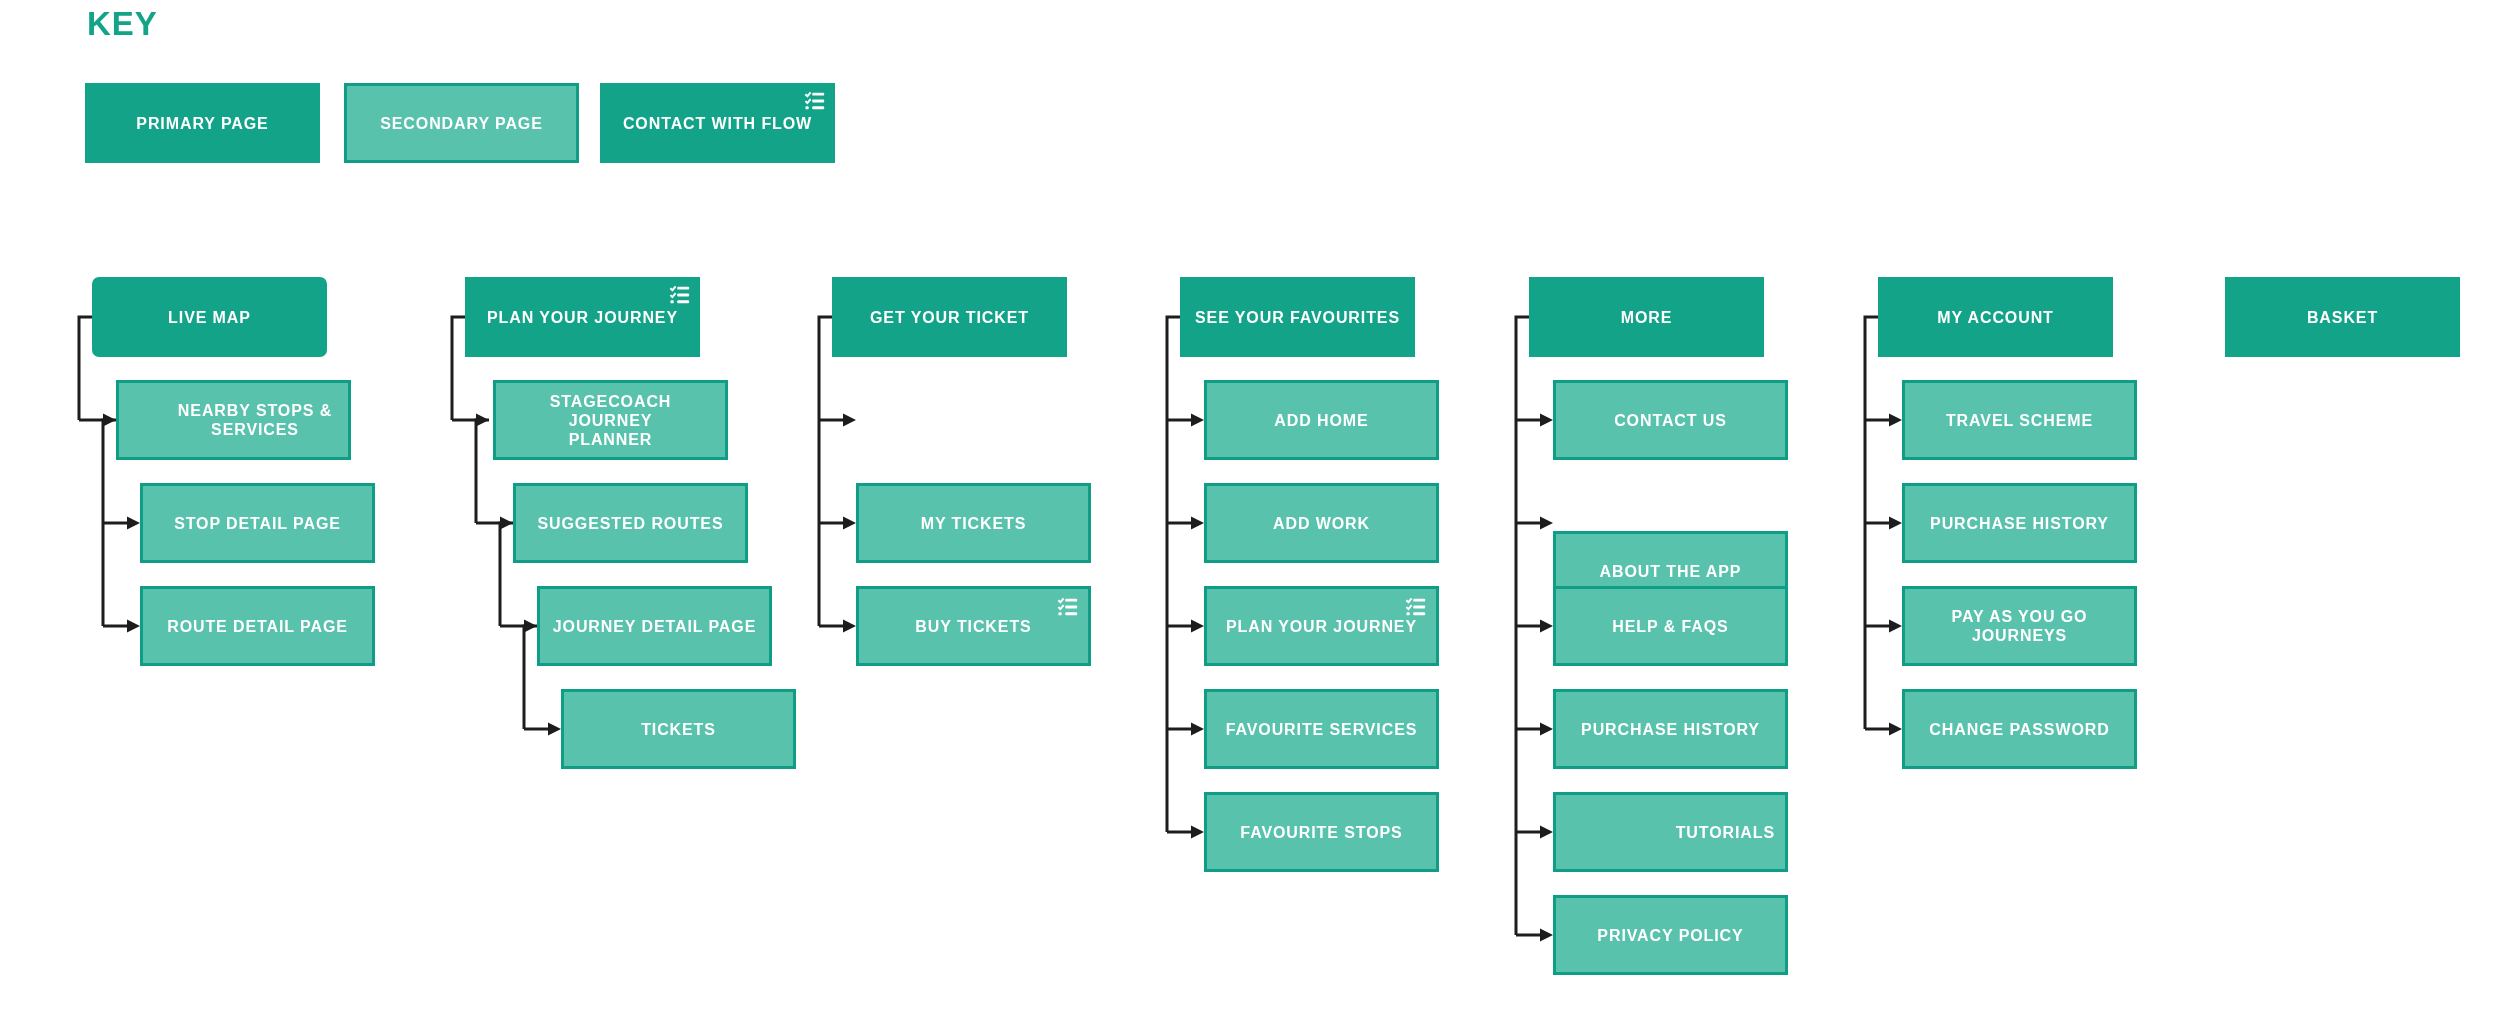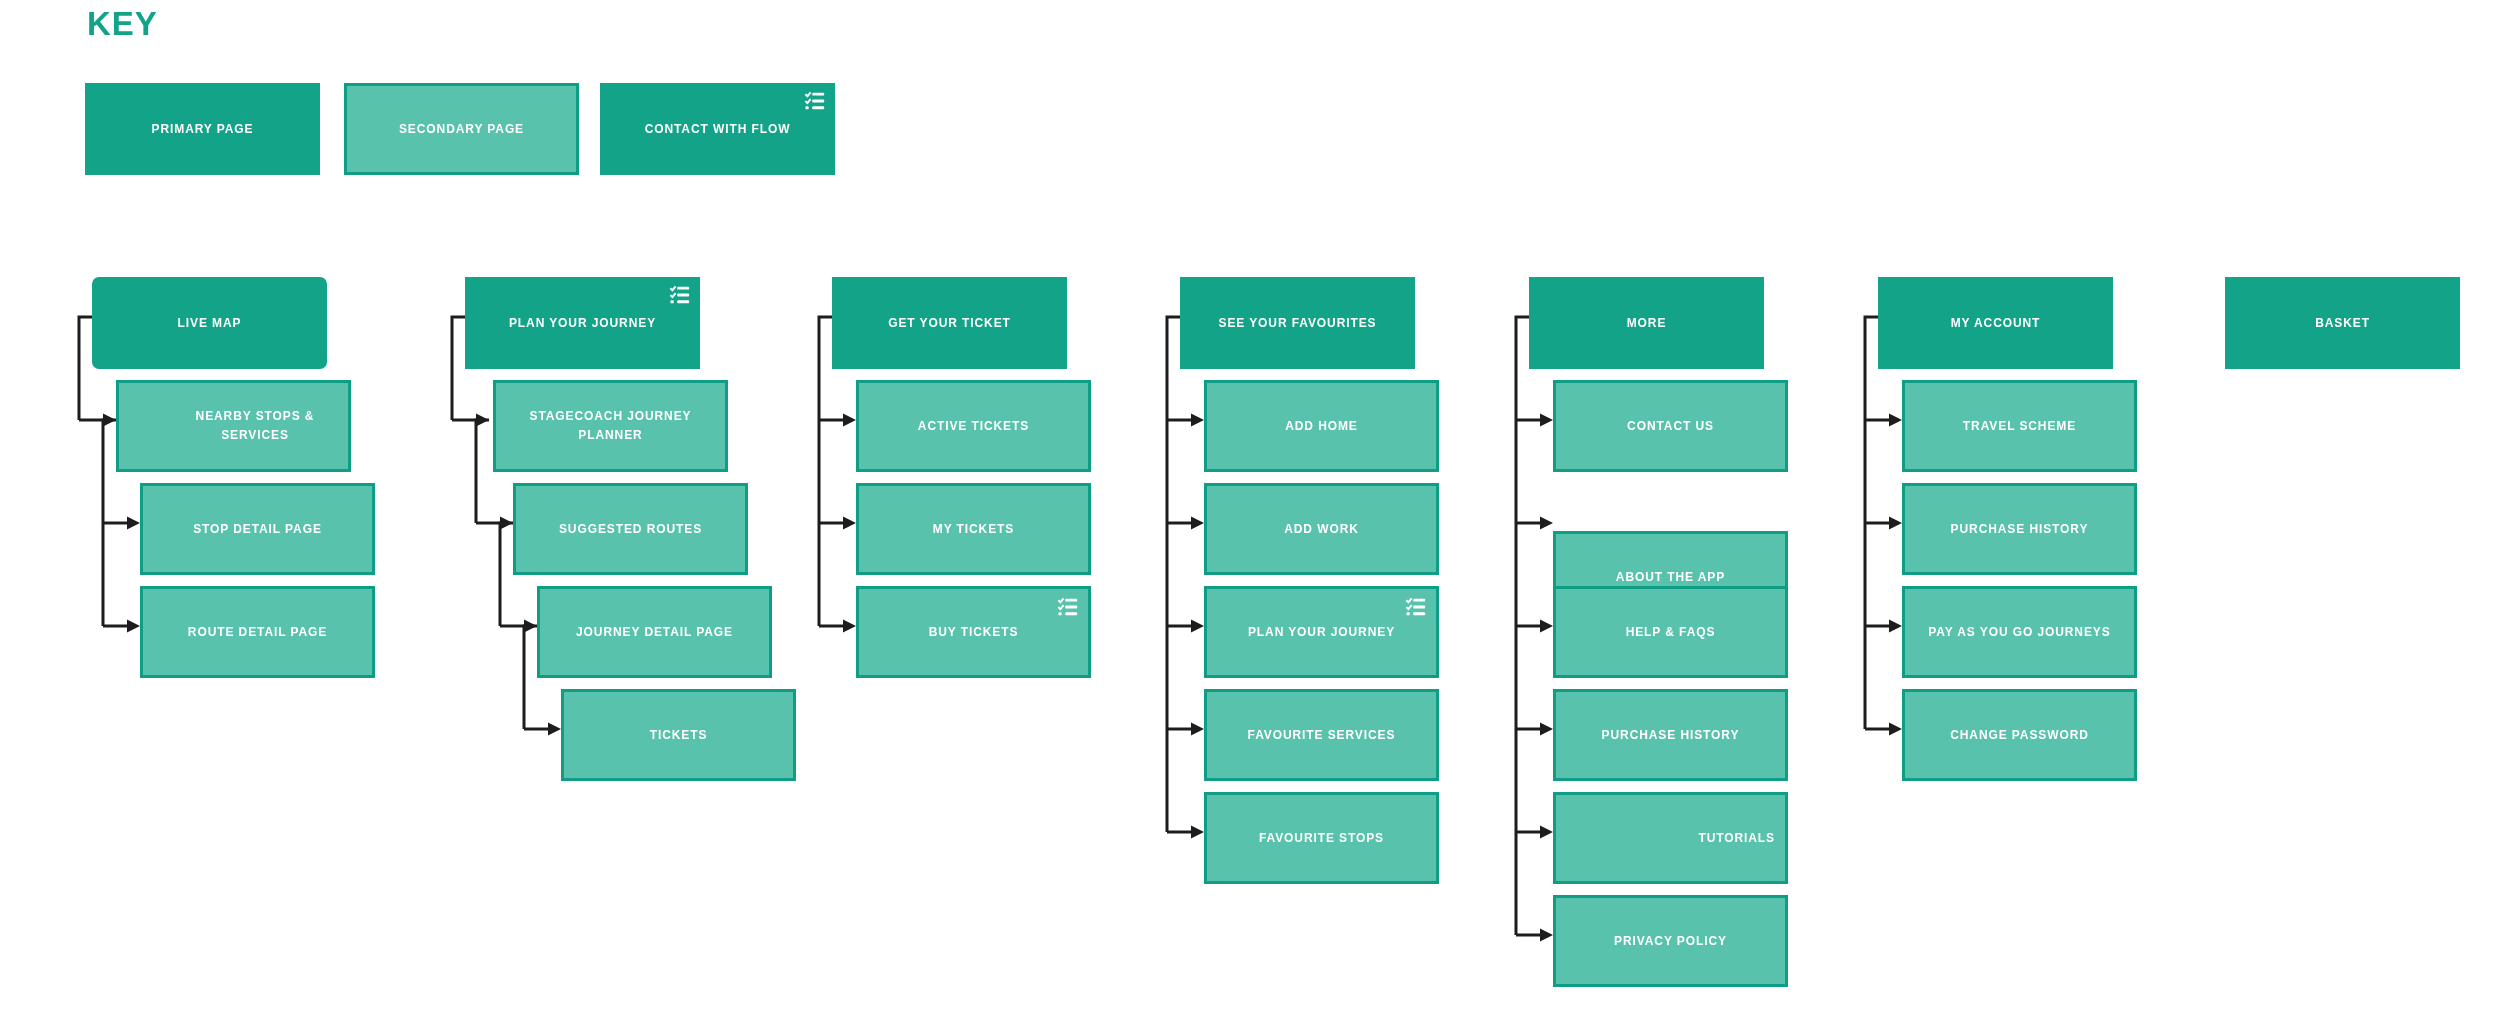--- a/index.html
+++ b/index.html
@@ -7,23 +7,23 @@
     position:relative;width:2500px;height:1029px;background:#ffffff;
     font-family:"Liberation Sans","DejaVu Sans",sans-serif;overflow:hidden;
   }
   #connectors{position:absolute;left:0;top:0;pointer-events:none;}
   .key-title{
     position:absolute;left:87px;top:5px;
     font-size:33px;font-weight:bold;letter-spacing:1px;
     color:var(--title,#12a389);
   }
   .node{
-    position:absolute;width:235px;height:92px;box-sizing:border-box;
+    position:absolute;width:235px;height:80px;box-sizing:border-box;
     display:flex;align-items:center;justify-content:center;text-align:center;
-    color:#ffffff;font-weight:bold;font-size:12px;letter-spacing:0.9px;
+    color:#ffffff;font-weight:bold;font-size:16px;letter-spacing:0.9px;
     line-height:19px;white-space:pre-line;
   }
   .node.primary{background:var(--primary,#12a389);}
   .node.secondary{
     background:var(--secondary-fill,#58c2ac);
     border:3px solid var(--secondary-border,#0f9d85);
   }
   .node .label{padding:0 10px;}
   .flow-icon{position:absolute;top:7px;right:9px;width:22px;height:22px;}
   .conn-line{stroke:var(--connector,#1d1d1d);stroke-width:3;fill:none;stroke-linejoin:miter;}
@@ -127,21 +127,20 @@
           <path d="M1.5 4.7 L3.7 6.9 L7.2 2.5"></path>
           <path d="M1.5 12.1 L3.7 14.3 L7.2 9.9"></path>
         </g>
       </svg></div>
     <div class="node secondary" style="left: 493px; top: 380px;"><span class="label">STAGECOACH JOURNEY
 PLANNER</span></div>
     <div class="node secondary" style="left: 513px; top: 483px;"><span class="label">SUGGESTED ROUTES</span></div>
     <div class="node secondary" style="left: 537px; top: 586px;"><span class="label">JOURNEY DETAIL PAGE</span></div>
     <div class="node secondary" style="left: 561px; top: 689px;"><span class="label">TICKETS</span></div>
     <div class="node primary" style="left: 832px; top: 277px;"><span class="label">GET YOUR TICKET</span></div>
-    <div class="node secondary" style="left: 856px; top: 380px;"><span class="label">ACTIVE TICKETS</span></div>
     <div class="node secondary" style="left: 856px; top: 483px;"><span class="label">MY TICKETS</span></div>
     <div class="node secondary" style="left: 856px; top: 586px;"><span class="label">BUY TICKETS</span><svg class="flow-icon" viewBox="0 0 24 24">
         <g fill="#ffffff">
           <rect x="9" y="3" width="13" height="3.1" rx="1"></rect>
           <rect x="9" y="10.4" width="13" height="3.1" rx="1"></rect>
           <rect x="9" y="17.8" width="13" height="3.1" rx="1"></rect>
           <rect x="1.6" y="17.6" width="3.5" height="3.5" rx="1"></rect>
         </g>
         <g stroke="#ffffff" stroke-width="2.2" fill="none">
           <path d="M1.5 4.7 L3.7 6.9 L7.2 2.5"></path>

